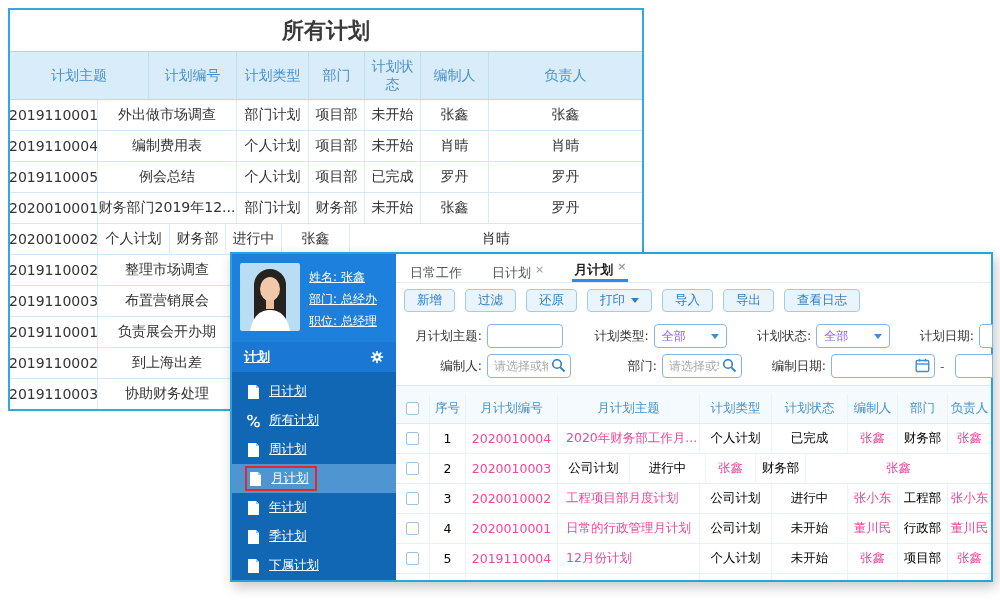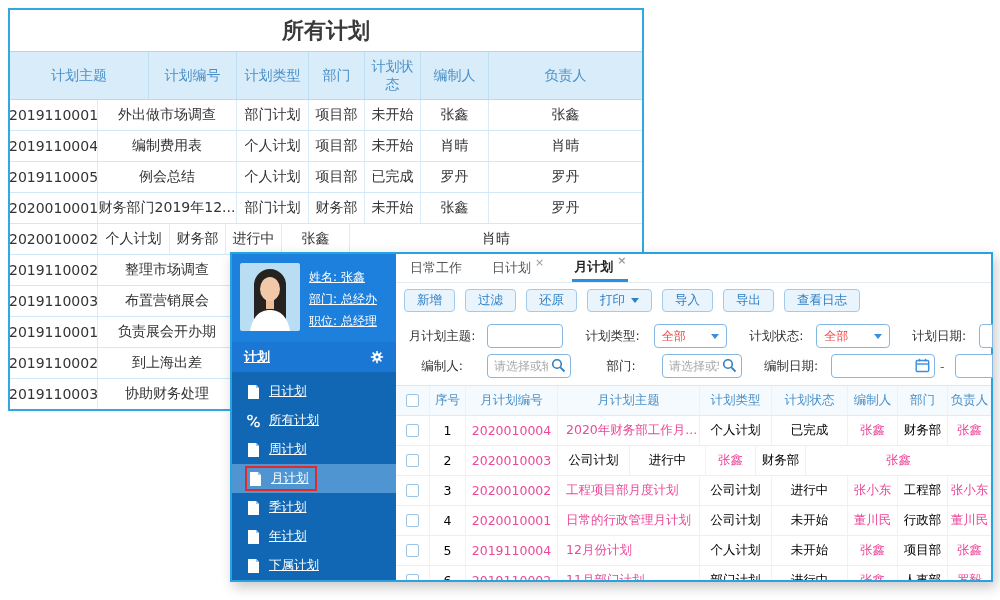--- a/index.html
+++ b/index.html
@@ -40,56 +40,56 @@
   .menu-item { height:29px; display:flex; align-items:center; padding-left:13px; cursor:pointer; }
   .menu-item.selected { background:#4f95d1; }
   .mi-inner { display:inline-flex; align-items:center; gap:9px; padding:2px 6px 2px 2px; }
   .mi-inner.annotated { border:2px solid #e22a2a; }
   .micon { width:13px; height:14px; flex-shrink:0; }
 
   
   .content { flex:1; display:flex; flex-direction:column; min-width:0; background:#fff; }
   .tabs { height:29px; display:flex; align-items:stretch; padding-left:12px; gap:26px;
     border-bottom:1px solid #e3ecf3; flex-shrink:0; }
-  .tab { display:flex; align-items:center; font-size:13px; color:#555; position:relative;
+  .tab { display:flex; align-items:flex-end; font-size:13px; color:#555; position:relative;
     cursor:pointer; padding:0 2px; }
   .tab .x { color:#9a9a9a; font-size:11px; margin-left:4px; position:relative; top:-6px; }
   .tab.active { color:#222; font-weight:bold; border-bottom:3px solid #2a8ce2; }
 
   .toolbar { display:flex; gap:10px; padding:6px 8px 5px 8px; flex-shrink:0; }
   .tbtn { display:inline-flex; align-items:center; gap:6px; height:23px; padding:0 12px;
     background:#eaf4fc; border:1px solid #a0cbec; border-radius:4px; color:#2e7fc4;
     font-size:12.5px; cursor:pointer; white-space:nowrap; }
   .caret { width:0; height:0; border-left:4px solid transparent; border-right:4px solid transparent;
     border-top:5px solid #2e7fc4; }
 
   .filters { padding:1px 0 7px 6px; flex-shrink:0; }
   .frow { display:flex; align-items:center; margin-top:6px; font-size:12.5px; color:#333; }
-  .flabel { text-align:center; white-space:nowrap; flex-shrink:0; }
+  .flabel { text-align:right; white-space:nowrap; flex-shrink:0; }
   .w80{width:80px;} .w72{width:72px; margin-left:14px;} .w70{width:70px; margin-left:14px;}
   .fld { position:relative; margin-left:5px; height:24px; }
   .fld input { width:100%; height:24px; border:1px solid #85b7e2; border-radius:4px;
     padding:0 6px; font-size:12px; color:#333; outline:none; background:#fff;
     font-family:inherit; }
   .fld input::placeholder { color:#a9a9a9; }
   .fld.has-icon input { padding-right:22px; }
   .fld .ficon { position:absolute; right:5px; top:4px; width:15px; height:15px; }
   .selectbox { margin-left:5px; width:80px; height:24px; border:1px solid #85b7e2;
     border-radius:4px; display:flex; align-items:center; justify-content:space-between;
-    padding:0 7px; font-size:12px; color:#ef4444; cursor:pointer; background:#fff; }
+    padding:0 7px; font-size:12px; color:#8b5cf6; cursor:pointer; background:#fff; }
   .selcaret { width:0; height:0; border-left:4px solid transparent; border-right:4px solid transparent;
     border-top:5px solid #3a8ede; }
   .dash { margin:0 5px; color:#666; }
   .grow { flex:1; margin-right:-2px; }
   .grow input { border-radius:4px 0 0 4px; }
 
   
   .grid { flex:1; border-top:1px solid #d8e7f3; overflow:hidden; font-size:12.5px; }
   .g-head { display:flex; background:#f4fafe; color:#4a90c8; border-bottom:1px solid #dcebf6; }
-  .g-head .gcell { min-height:25px; }
+  .g-head .gcell { min-height:25px;margin-top:8px; }
   .g-row { display:flex; border-bottom:1px solid #e6f0f8; background:#fff; }
   .gcell { display:flex; align-items:center; justify-content:center; height:29px;
     padding:0 3px; border-right:1px solid #eaf3fa; white-space:nowrap; overflow:hidden; }
   .k1{width:34px;} .k2{width:36px;} .k3{width:92px;} .k4{width:142px;}
   .k5{width:72px;} .k6{width:76px;} .k7{width:50px;} .k8{width:50px;}
   .k9{flex:1; border-right:none!important;}
   .link { color:#ec4899; cursor:pointer; }
   .checkbox { width:13px; height:13px; border:1px solid #9cc4e6; border-radius:2px;
     background:#fff; cursor:pointer; }
   .gear { width:14px; height:14px; cursor:pointer; }
@@ -285,30 +285,30 @@
               </svg>
             <span>月计划</span>
           </span>
         </div>
         <div class="menu-item">
           <span class="mi-inner">
             <svg class="micon" viewBox="0 0 13 14">
                 <path d="M1 0 h8 l3 3 v11 h-11 z" fill="#fff"></path>
                 <path d="M9 0 l3 3 h-3 z" fill="#9cc6e8"></path>
               </svg>
-            <span>季计划</span>
+            <span>年计划</span>
           </span>
         </div>
         <div class="menu-item">
           <span class="mi-inner">
             <svg class="micon" viewBox="0 0 13 14">
                 <path d="M1 0 h8 l3 3 v11 h-11 z" fill="#fff"></path>
                 <path d="M9 0 l3 3 h-3 z" fill="#9cc6e8"></path>
               </svg>
-            <span>年计划</span>
+            <span>季计划</span>
           </span>
         </div>
         <div class="menu-item">
           <span class="mi-inner">
             <svg class="micon" viewBox="0 0 13 14">
                 <path d="M1 0 h8 l3 3 v11 h-11 z" fill="#fff"></path>
                 <path d="M9 0 l3 3 h-3 z" fill="#9cc6e8"></path>
               </svg>
             <span>下属计划</span>
           </span>

